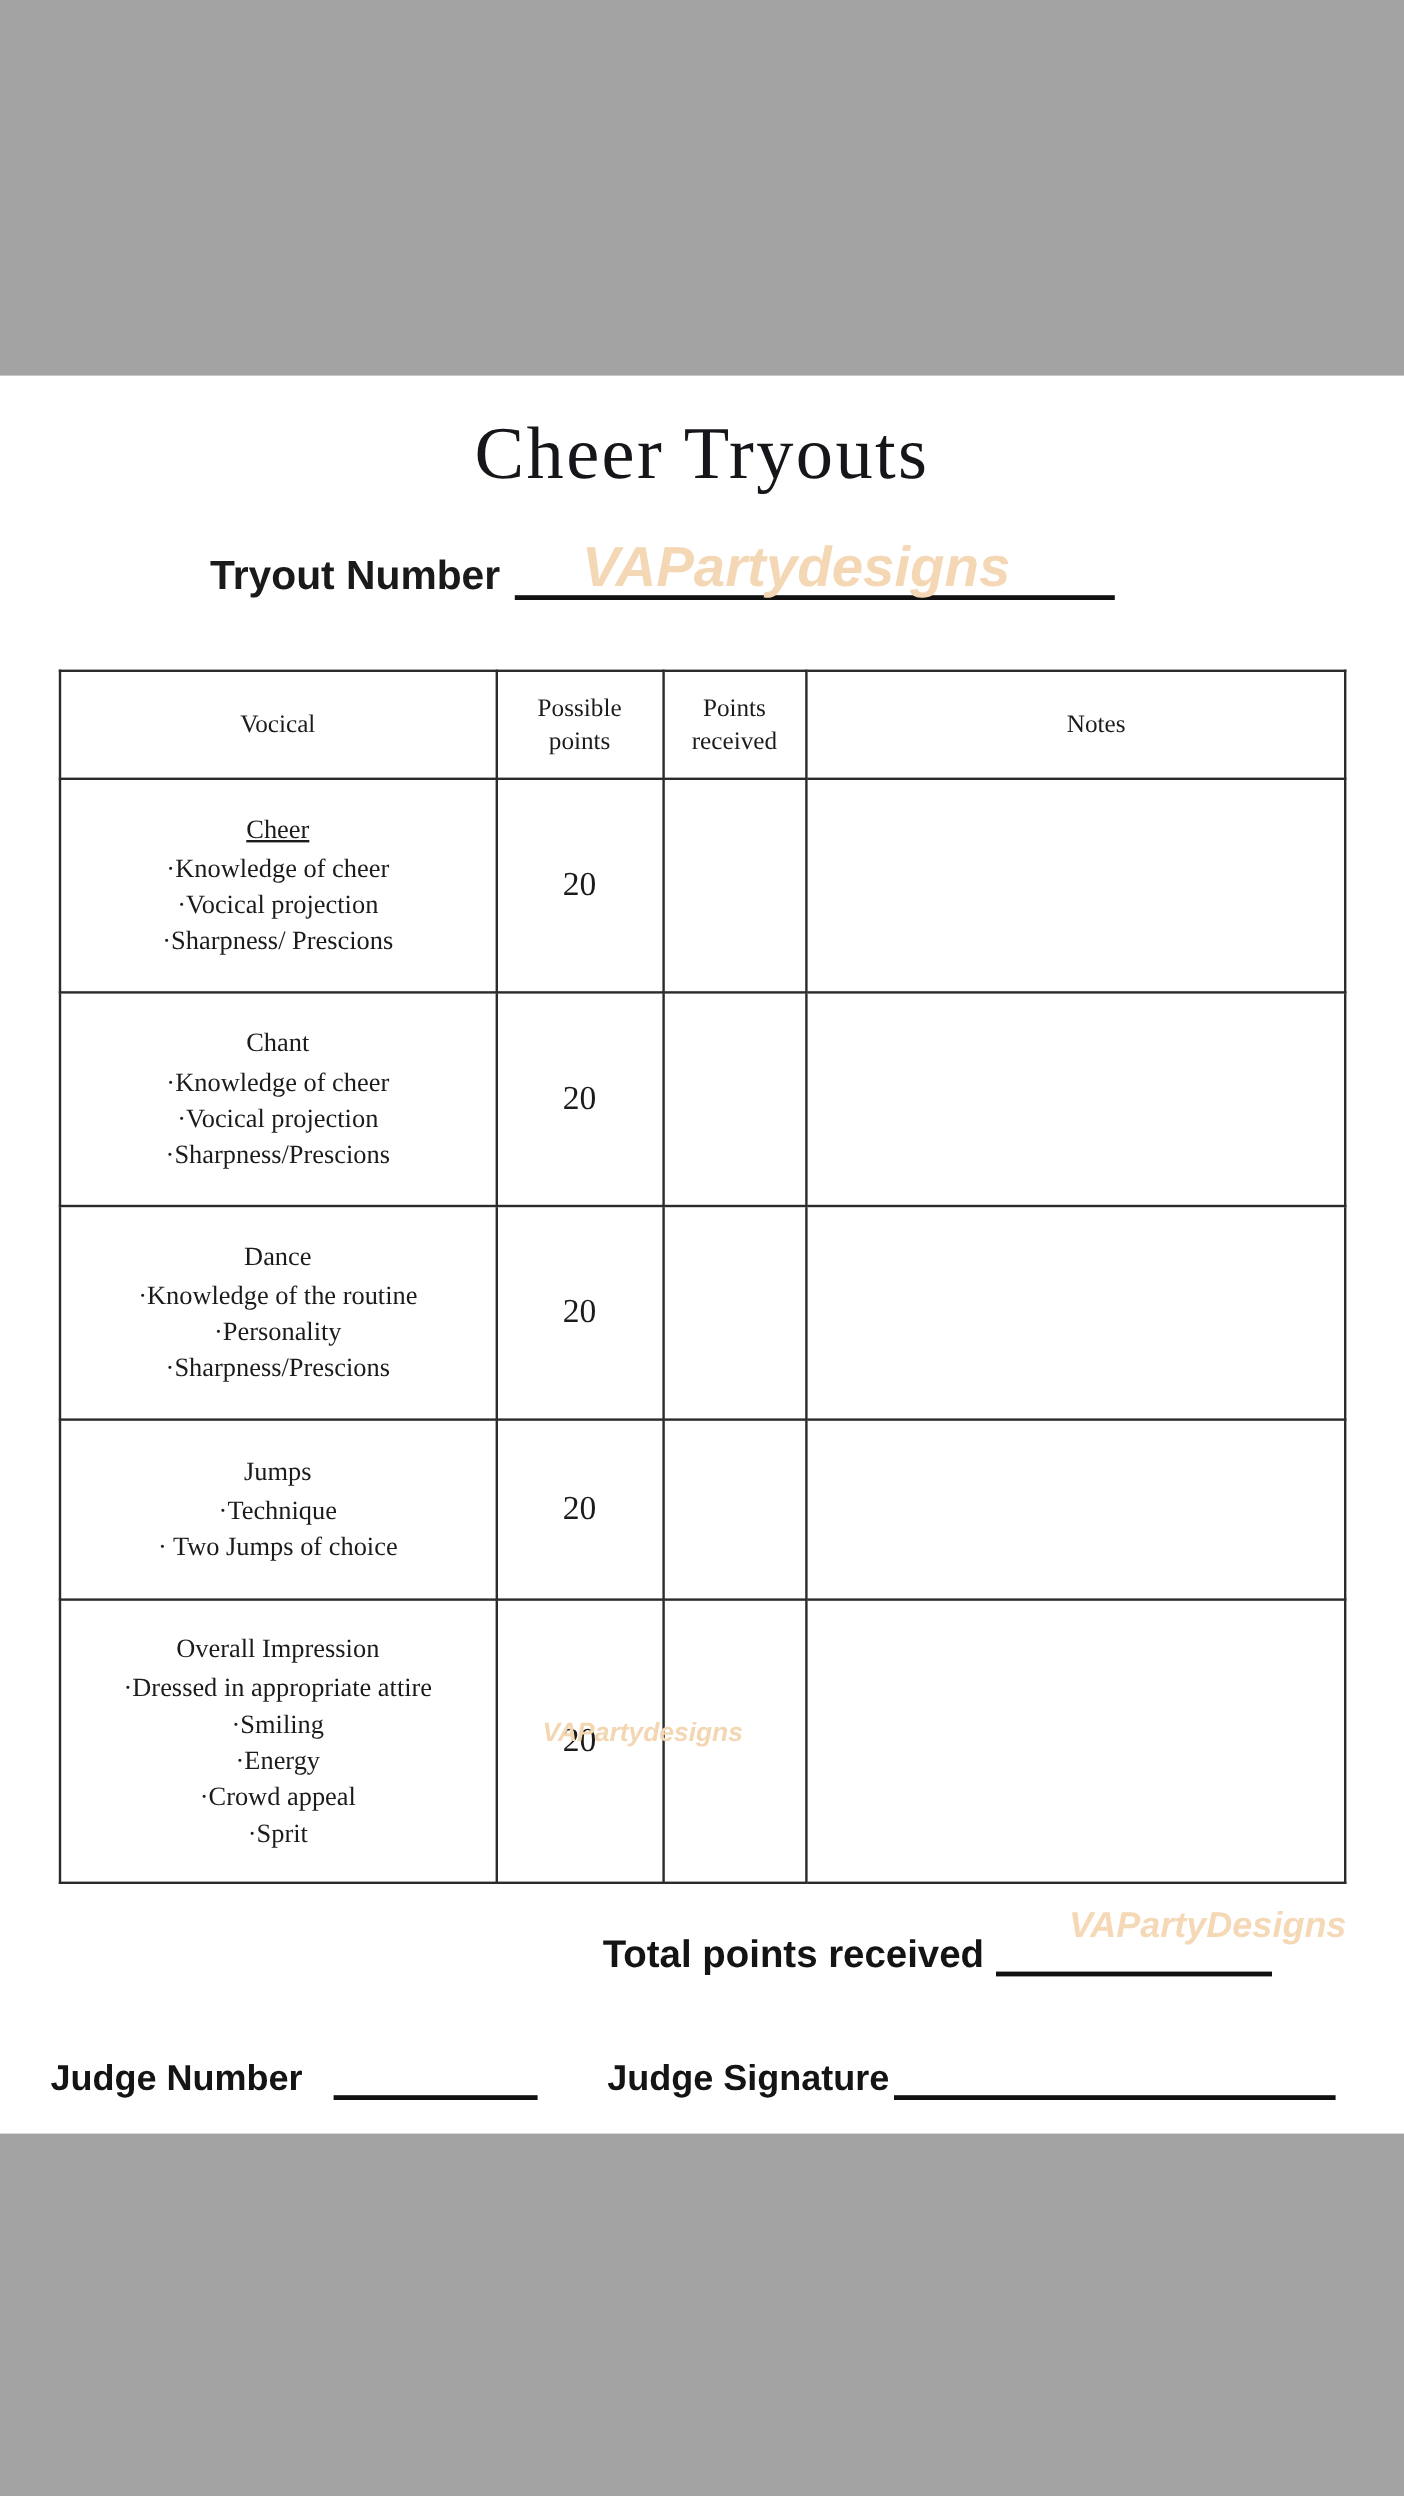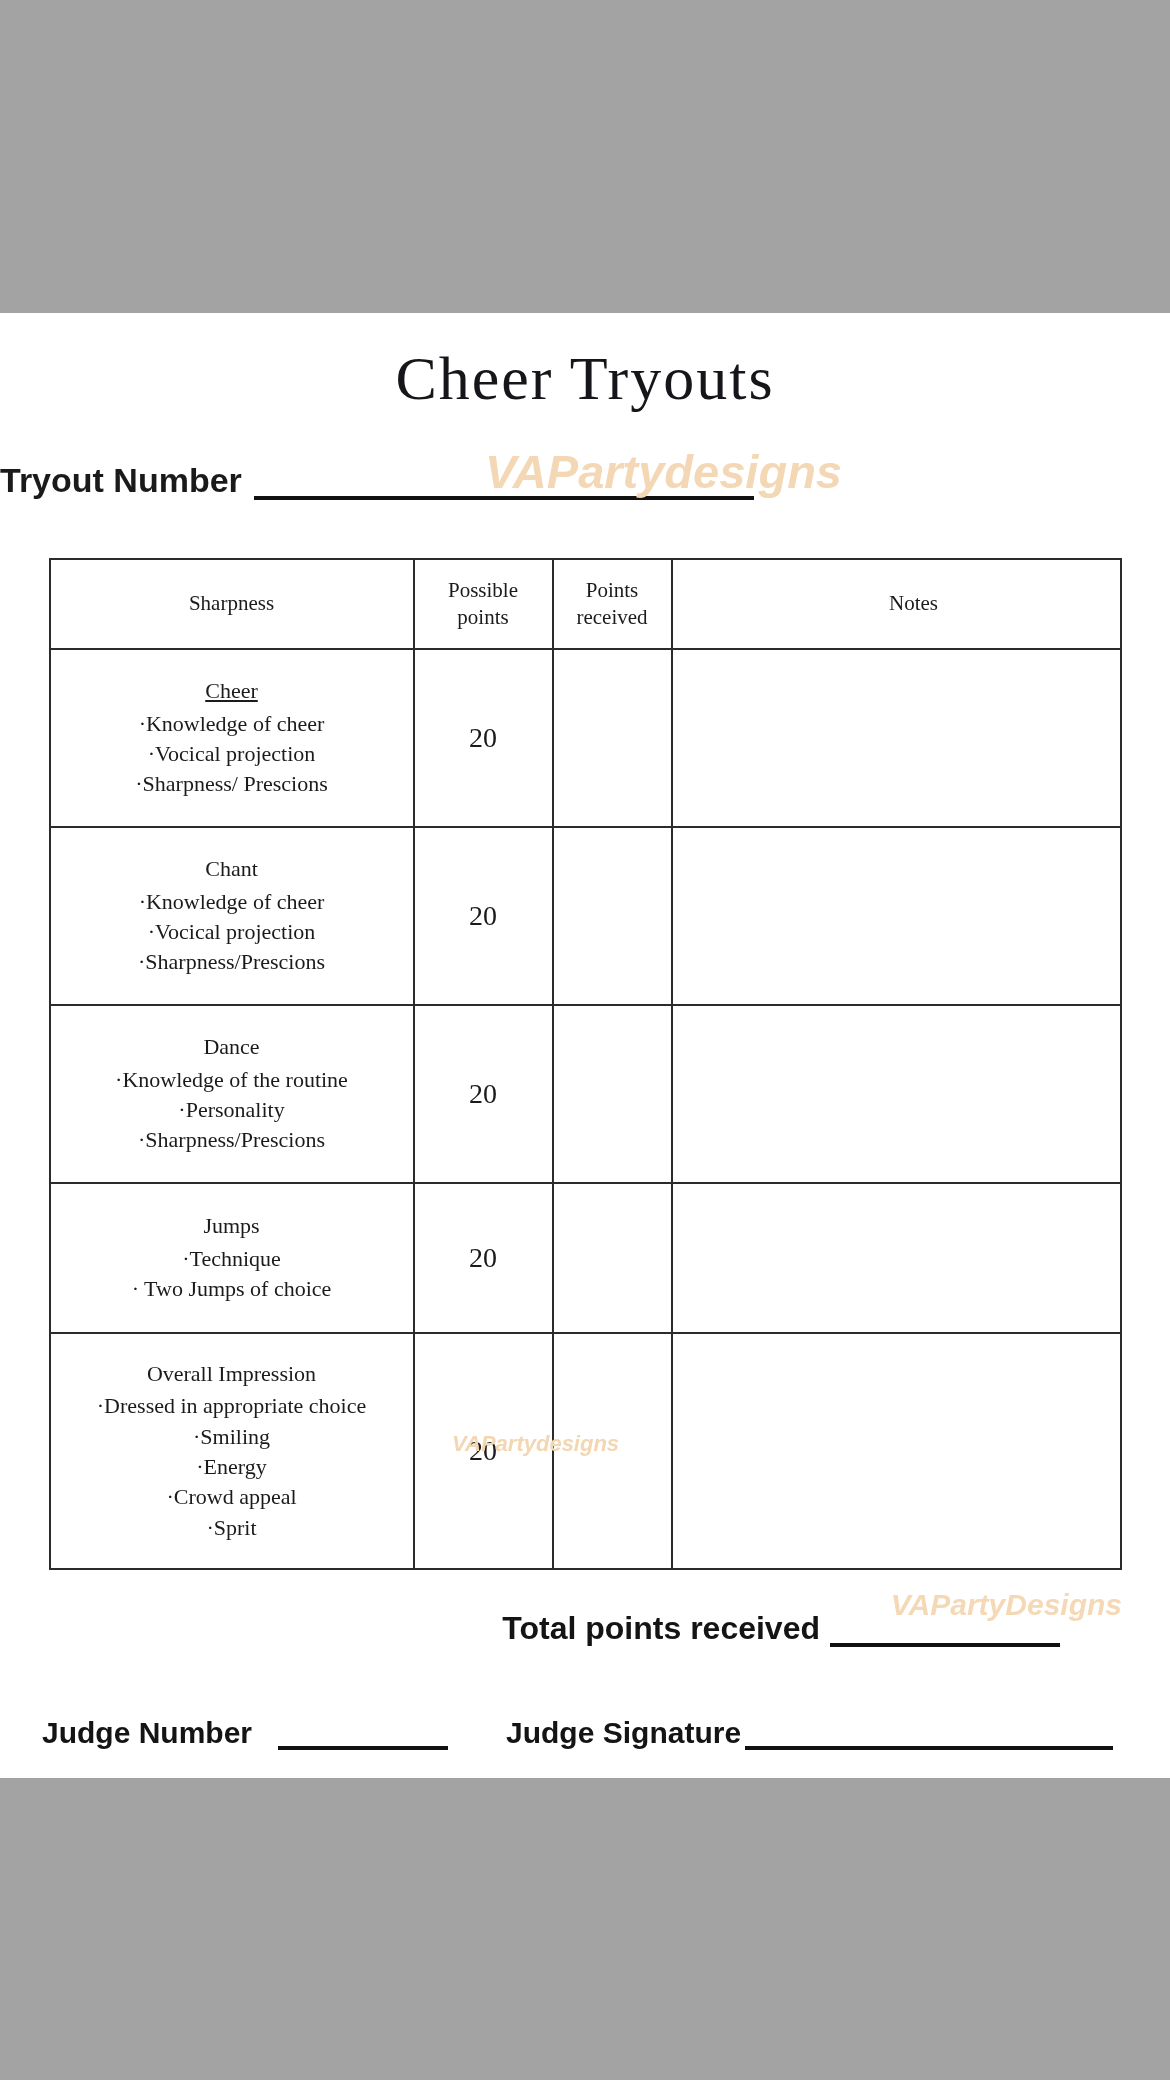--- a/index.html
+++ b/index.html
@@ -32,20 +32,21 @@
     font-family: "Liberation Serif", serif;
     font-size: 62px;
     letter-spacing: 2px;
     color: #16161a;
     margin-top: 30px;
     font-weight: 400;
   }
   .tryout-row {
     position: relative;
     margin-top: 46px;
+    padding-left: 175px;
     height: 54px;
   }
   .tryout-label {
     font-family: "Liberation Sans", sans-serif;
     font-weight: bold;
     font-size: 34px;
     color: #1a1a1a;
     display: inline-block;
     vertical-align: bottom;
   }
@@ -208,21 +209,21 @@
 
     <div class="tryout-row">
       <span class="tryout-label">Tryout Number</span>
       <span class="tryout-line"></span>
       <span class="wm-top">VAPartydesigns</span>
     </div>
 
     <table class="rubric">
       <thead>
         <tr>
-          <th class="col-cat">Sharpness</th>
+          <th class="col-cat">Vocical</th>
           <th class="col-pos">
             <span>Possible</span><br>
             <span>points</span>
           </th>
           <th class="col-rec">
             <span>Points</span><br>
             <span>received</span>
           </th>
           <th class="col-notes">Notes</th>
         </tr>
@@ -267,21 +268,21 @@
             <span class="bullet">·Technique</span>
             <span class="bullet">· Two Jumps of choice</span>
           </td>
           <td class="points">20</td>
           <td class="recv"></td>
           <td class="notes"></td>
         </tr>
         <tr class="row-overall">
           <td class="cat">
             <span class="head">Overall Impression</span>
-            <span class="bullet">·Dressed in appropriate choice</span>
+            <span class="bullet">·Dressed in appropriate attire</span>
             <span class="bullet">·Smiling</span>
             <span class="bullet">·Energy</span>
             <span class="bullet">·Crowd appeal</span>
             <span class="bullet">·Sprit</span>
           </td>
           <td class="points">20</td>
           <td class="recv"></td>
           <td class="notes"></td>
         </tr>
       </tbody>

